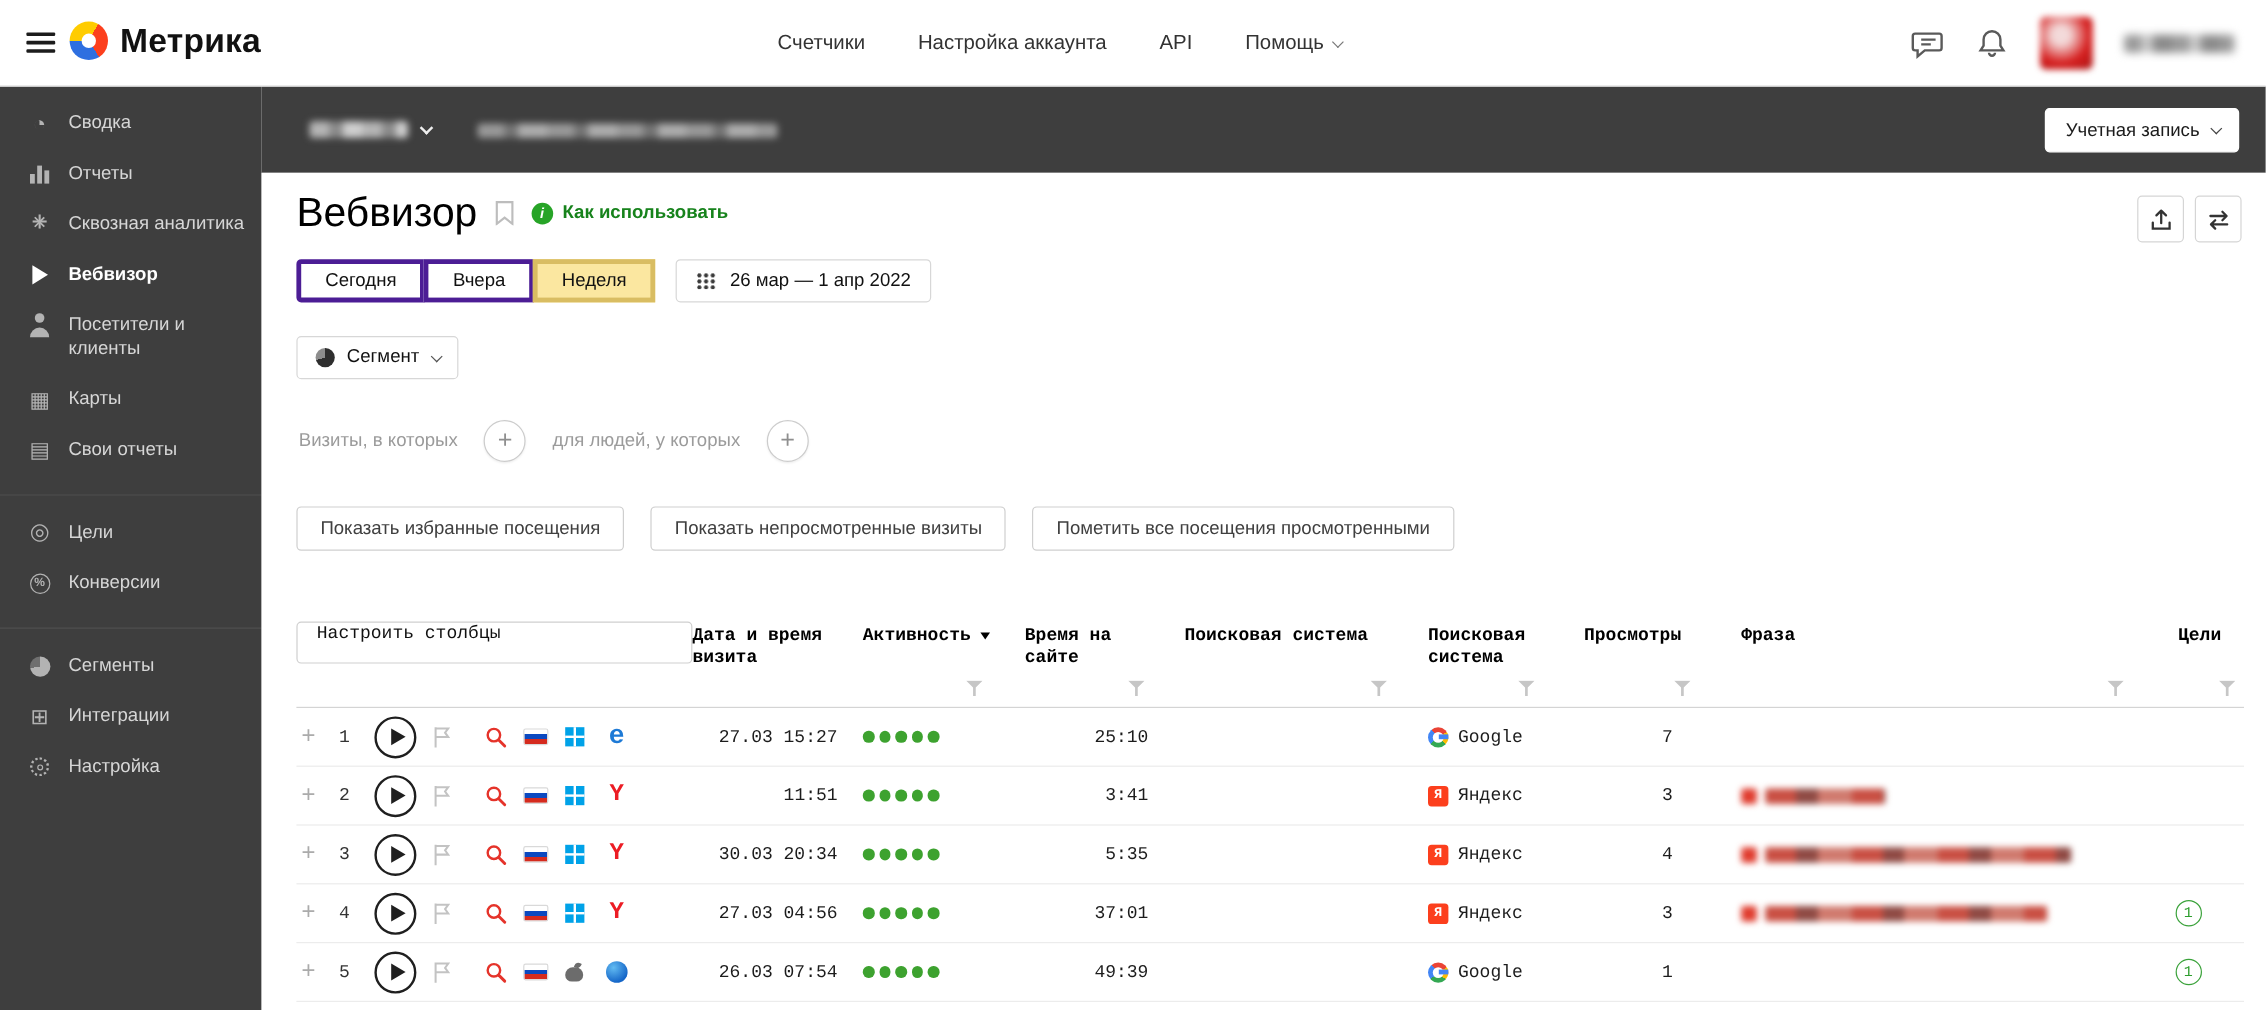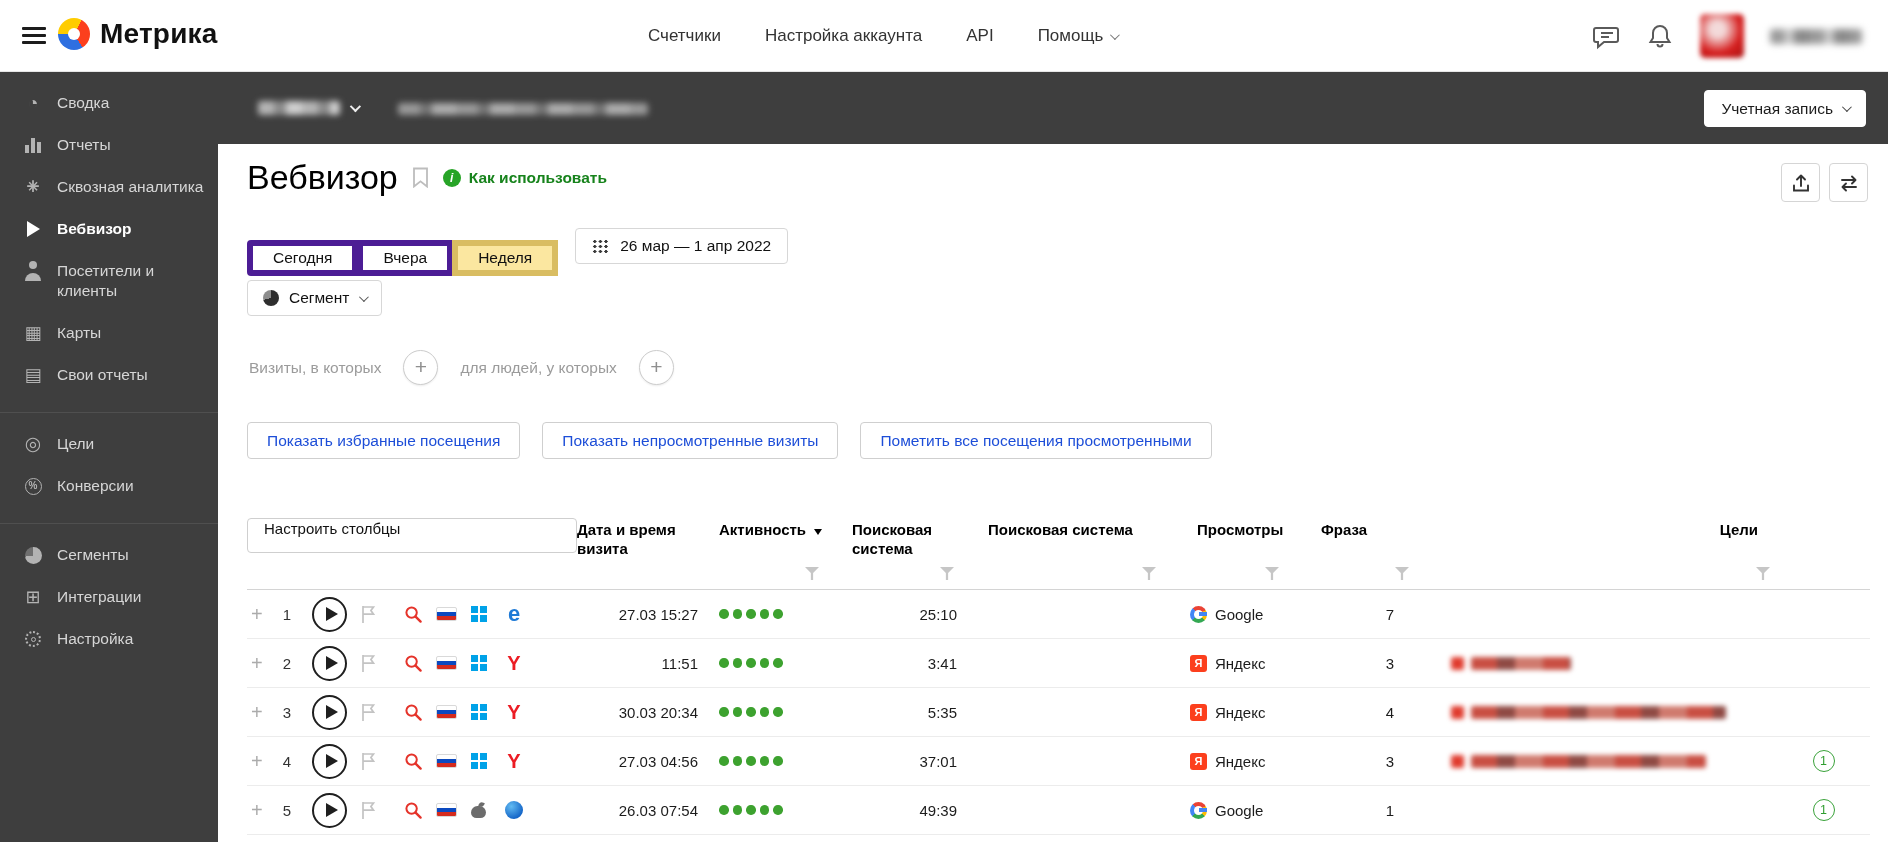--- a/index.html
+++ b/index.html
@@ -94,22 +94,22 @@
   .info-circle { width:18px; height:18px; border-radius:50%; background:#27a427; color:#fff;
                  font-size:12px; font-weight:700; font-style:italic; display:flex; align-items:center;
                  justify-content:center; }
   .howto-label { color:#17831c; font-weight:700; font-size:15.5px; }
 
   .top-actions { position:absolute; right:20px; top:19px; display:flex; gap:9px; }
   .sq-btn { width:39px; height:39px; border:1px solid #d5d5d5; border-radius:4px; background:#fff;
             display:flex; align-items:center; justify-content:center; cursor:pointer; }
 
   .tabs-row { position:absolute; left:29px; top:72px; display:flex; align-items:center; }
-  .tab { height:36px; padding:0 20px; border:6px solid #4c1d95; background:#fff; font-size:15.5px;
-         display:flex; align-items:center; cursor:pointer; margin-left:-1px; color:#111;margin-top:24px; }
+  .tab { height:36px; padding:0 20px; border:4px solid #4c1d95; background:#fff; font-size:15.5px;
+         display:flex; align-items:center; cursor:pointer; margin-left:-1px; color:#111; }
   .tab:first-child { border-radius:4px 0 0 4px; margin-left:0; }
   .tab:last-child { border-radius:0 4px 4px 0; }
   .tab.active { background:#fbe7a0; border-color:#d9bd62; z-index:2; }
   .date-btn { height:36px; margin-left:17px; padding:0 16px; border:1px solid #d7d7d7; border-radius:4px;
               background:#fff; font-size:15.5px; display:flex; align-items:center; gap:11px; cursor:pointer; color:#111; }
   .cal-dots { width:17px; height:14px;
               background-image:radial-gradient(#3a3a3a 1.6px, transparent 1.8px);
               background-size:5.6px 5px; background-position:0 0; }
 
   .segment-row { position:absolute; left:29px; top:136px; }
@@ -121,24 +121,24 @@
 
   .filters-row { position:absolute; left:31px; top:206px; display:flex; align-items:center; gap:22px; }
   .hint { color:#9b9b9b; font-size:15.5px; }
   .plus-circle { width:35px; height:35px; border-radius:50%; border:1px solid #cccccc; background:#fff;
                  box-shadow:0 1px 2px rgba(0,0,0,.08); display:flex; align-items:center; justify-content:center;
                  cursor:pointer; }
   .plus-circle::before { content:"+"; color:#8f8f8f; font-size:21px; line-height:1; margin-top:-2px; }
 
   .actions-row { position:absolute; left:29px; top:278px; display:flex; gap:22px; }
   .act-btn { height:37px; padding:0 19px; border:1px solid #cfcfcf; border-radius:4px; background:#fff;
-             font-size:15.5px; color:#1d4ed8; display:flex; align-items:center; cursor:pointer; }
+             font-size:15.5px; color:#404040; display:flex; align-items:center; cursor:pointer; }
 
   
-  .vtable { position:absolute; left:29px; top:366px; width:1623px; }
+  .vtable { position:absolute; left:29px; top:366px; width:1623px;font-family:Liberation Mono, monospace; }
   .grid-row { display:grid; grid-template-columns:330px 123px 126px 135px 202px 123px 130px 361px 93px; }
   .thead { height:80px; border-bottom:1px solid #d4d4d4; font-weight:700; font-size:15px; color:#000; }
   .th { position:relative; padding-top:10px; line-height:19px; cursor:pointer; }
   .th-tools { padding-top:8px; }
   .cols-btn { height:35px; padding:0 16px; border:1px solid #cfcfcf; border-radius:4px; background:#fff;
               font-size:15px; font-weight:400; color:#111; cursor:pointer; }
   .th-activity { padding-left:19px; }
   .th-time { padding-left:28px; }
   .th-ads { padding-left:26px; }
   .th-search { padding-left:27px; }
@@ -383,20 +383,24 @@
       <div class="th th-tools">
         <div class="cols-btn">Настроить столбцы</div>
       </div>
       <div class="th">
         <span>Дата и время визита</span>
       </div>
       <div class="th th-activity">
         <span>Активность</span><span class="sort-desc"></span>
         <span class="funnel"></span>
       </div>
+      <div class="th th-time">
+        <span>Время на сайте</span>
+        <span class="funnel"></span>
+      </div>
       <div class="th th-ads">
         <span>Поисковая система</span>
         <span class="funnel"></span>
       </div>
       <div class="th th-search">
         <span>Поисковая система</span>
         <span class="funnel"></span>
       </div>
       <div class="th th-views">
         <span>Просмотры</span>

